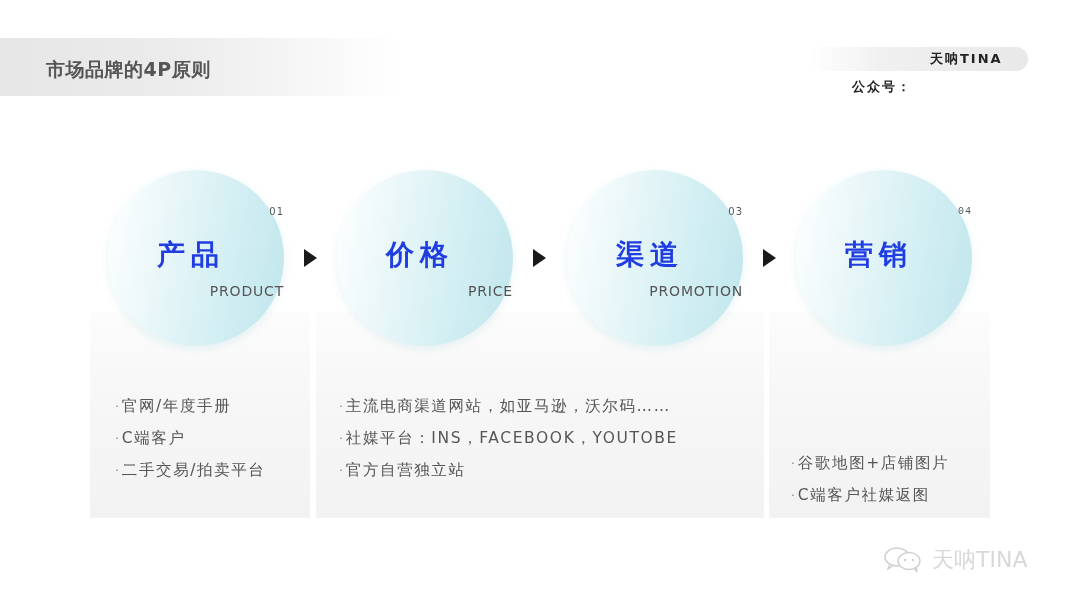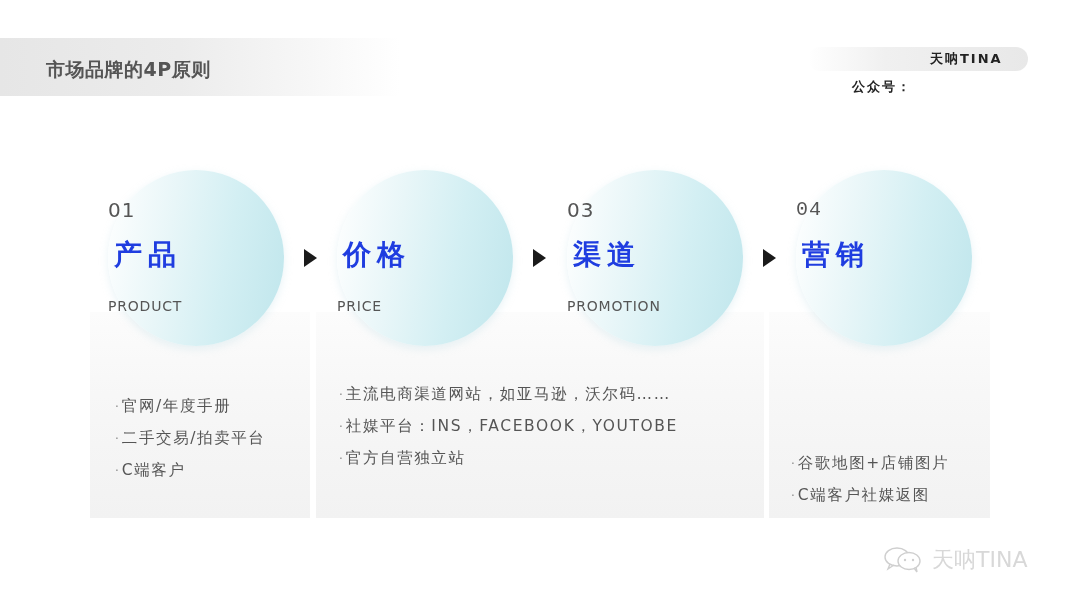--- a/index.html
+++ b/index.html
@@ -37,43 +37,43 @@
   .panel-2 { left: 316px; width: 448px; }
   .panel-3 { left: 769px; width: 221px; }
 
   .bullets { position: absolute; list-style: none; }
   .bullets li {
     font-size: 15.5px; color: #555555; height: 32px; line-height: 32px;
     letter-spacing: 1.6px; white-space: nowrap;
   }
   .bullets li .dot { color: #888888; margin-right: 3px; font-size: 12px; letter-spacing: 0; }
   .bullets-1 { left: 115px; top: 390px; }
-  .bullets-2 { left: 339px; top: 378px; }
+  .bullets-2 { left: 339px; top: 390px; }
   .bullets-3 { left: 791px; top: 399px; margin-top: 48px; }
 
   .circle {
     position: absolute; top: 170px; width: 176px; height: 176px; border-radius: 50%;
     background: linear-gradient(100deg, #ffffff 0%, #e8f6f8 35%, #d3eff3 65%, #c0e6ec 100%);
     box-shadow: 0 3px 8px rgba(190, 220, 228, 0.35);
   }
   .c1 { left: 108px; }
   .c2 { left: 337px; }
   .c3 { left: 567px; }
   .c4 { left: 796px; font-family: Liberation Mono, monospace; }
   .circle .num {
-    position: absolute; left: 0; right: 0; top: 28px; text-align: left;
-    font-size: 20px; color: #555555; letter-spacing: 1px;
+    position: absolute; left: 0; right: 0; top: 36px; text-align: right;
+    font-size: 10px; color: #555555; letter-spacing: 1px;
   }
   .circle .cn {
-    position: absolute; left: 0; right: 16px; top: 66px; text-align: left;
+    position: absolute; left: 0; right: 16px; top: 66px; text-align: center;
     font-size: 28px; font-weight: bold; color: #1f3de0; letter-spacing: 6px;
     padding-left: 6px;
   }
   .circle .en {
-    position: absolute; left: 0; right: 0; top: 128px; text-align: left;
+    position: absolute; left: 0; right: 0; top: 113px; text-align: right;
     font-size: 14px; color: #555555; letter-spacing: 0.8px;
   }
 
   .arrow {
     position: absolute; top: 249px; width: 0; height: 0;
     border-top: 9px solid transparent; border-bottom: 9px solid transparent;
     border-left: 13px solid #1a1a1a;
   }
   .a1 { left: 304px; }
   .a2 { left: 533px; }
@@ -94,22 +94,22 @@
 <div class="account-pill"></div>
 <div class="account-label">公众号：</div>
 <div class="account-name">天呐TINA</div>
 
 <div class="panel panel-1"></div>
 <div class="panel panel-2"></div>
 <div class="panel panel-3"></div>
 
 <ul class="bullets bullets-1">
   <li><span class="dot">·</span><span>官网/年度手册</span></li>
+  <li><span class="dot">·</span><span>C端客户</span></li>
   <li><span class="dot">·</span><span>二手交易/拍卖平台</span></li>
-  <li><span class="dot">·</span><span>C端客户</span></li>
 </ul>
 
 <ul class="bullets bullets-2">
   <li><span class="dot">·</span><span>主流电商渠道网站，如亚马逊，沃尔码……</span></li>
   <li><span class="dot">·</span><span>社媒平台：INS，FACEBOOK，YOUTOBE</span></li>
   <li><span class="dot">·</span><span>官方自营独立站</span></li>
 </ul>
 
 <ul class="bullets bullets-3">
   <li><span class="dot">·</span><span>谷歌地图+店铺图片</span></li>

